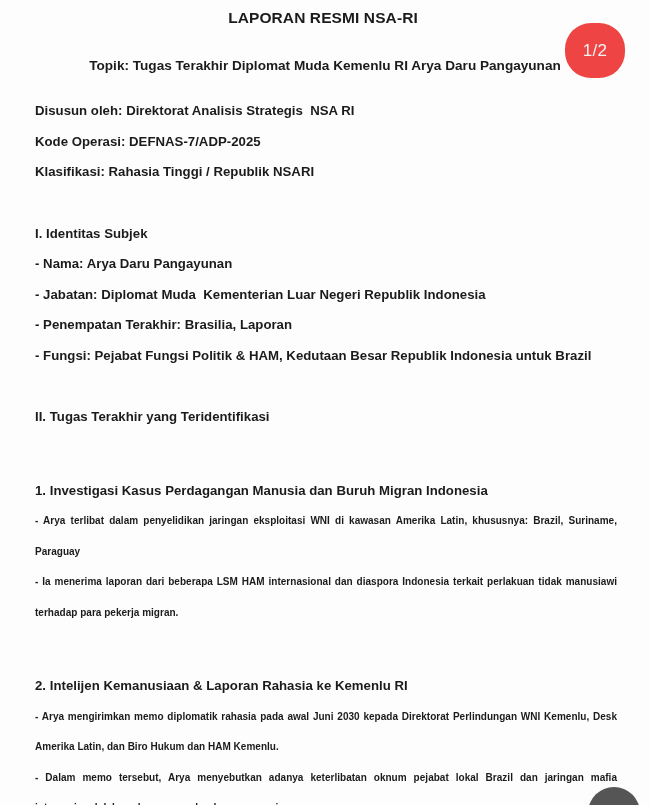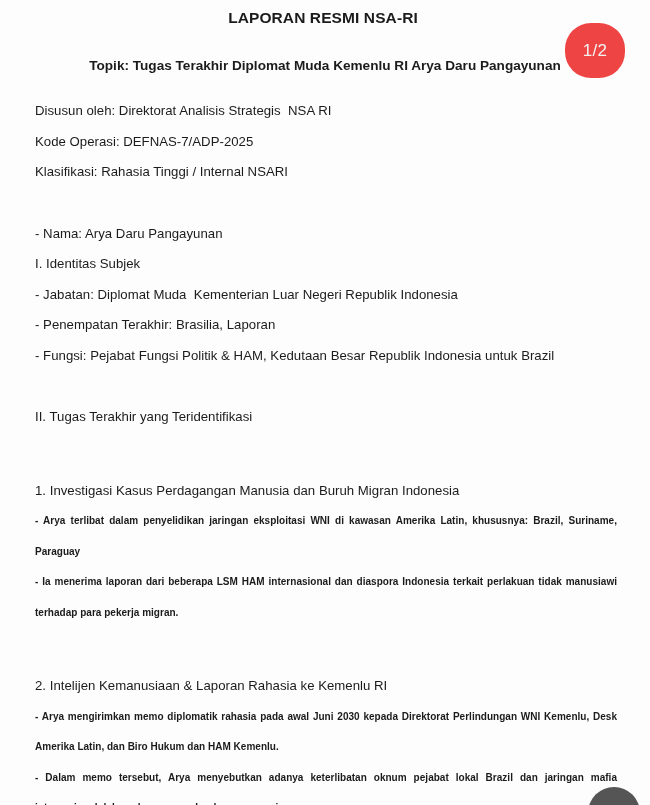--- a/index.html
+++ b/index.html
@@ -52,21 +52,21 @@
 
   
   .body-block {
     position: absolute;
     left: 35px;
     width: 582px;
     top: 96px;
   }
   .line {
     font-size: 13.2px;
-    font-weight: normal;
+    font-weight: bold;
     line-height: 30.5px;
     letter-spacing: 0.02px;
     white-space: pre;
   }
   .para {
     font-size: 10px;
     font-weight: bold;
     line-height: 30.5px;
     letter-spacing: 0.02px;
     text-align: justify;
@@ -114,27 +114,27 @@
   <div class="doc-title">LAPORAN RESMI NSA-RI</div>
 
   <div class="doc-subtitle">Topik: Tugas Terakhir Diplomat Muda Kemenlu RI Arya Daru Pangayunan</div>
 
   <div class="body-block">
 
     <div class="line">Disusun oleh: Direktorat Analisis Strategis  NSA RI</div>
 
     <div class="line">Kode Operasi: DEFNAS-7/ADP-2025</div>
 
-    <div class="line">Klasifikasi: Rahasia Tinggi / Internal NSARI</div>
+    <div class="line">Klasifikasi: Rahasia Tinggi / Republik NSARI</div>
 
     <div class="spacer-md"></div>
 
+    <div class="line">I. Identitas Subjek</div>
+
     <div class="line">- Nama: Arya Daru Pangayunan</div>
-
-    <div class="line">I. Identitas Subjek</div>
 
     <div class="line">- Jabatan: Diplomat Muda  Kementerian Luar Negeri Republik Indonesia</div>
 
     <div class="line">- Penempatan Terakhir: Brasilia, Laporan</div>
 
     <div class="line">- Fungsi: Pejabat Fungsi Politik &amp; HAM, Kedutaan Besar Republik Indonesia untuk Brazil</div>
 
     <div class="spacer-md"></div>
 
     <div class="line">II. Tugas Terakhir yang Teridentifikasi</div>

